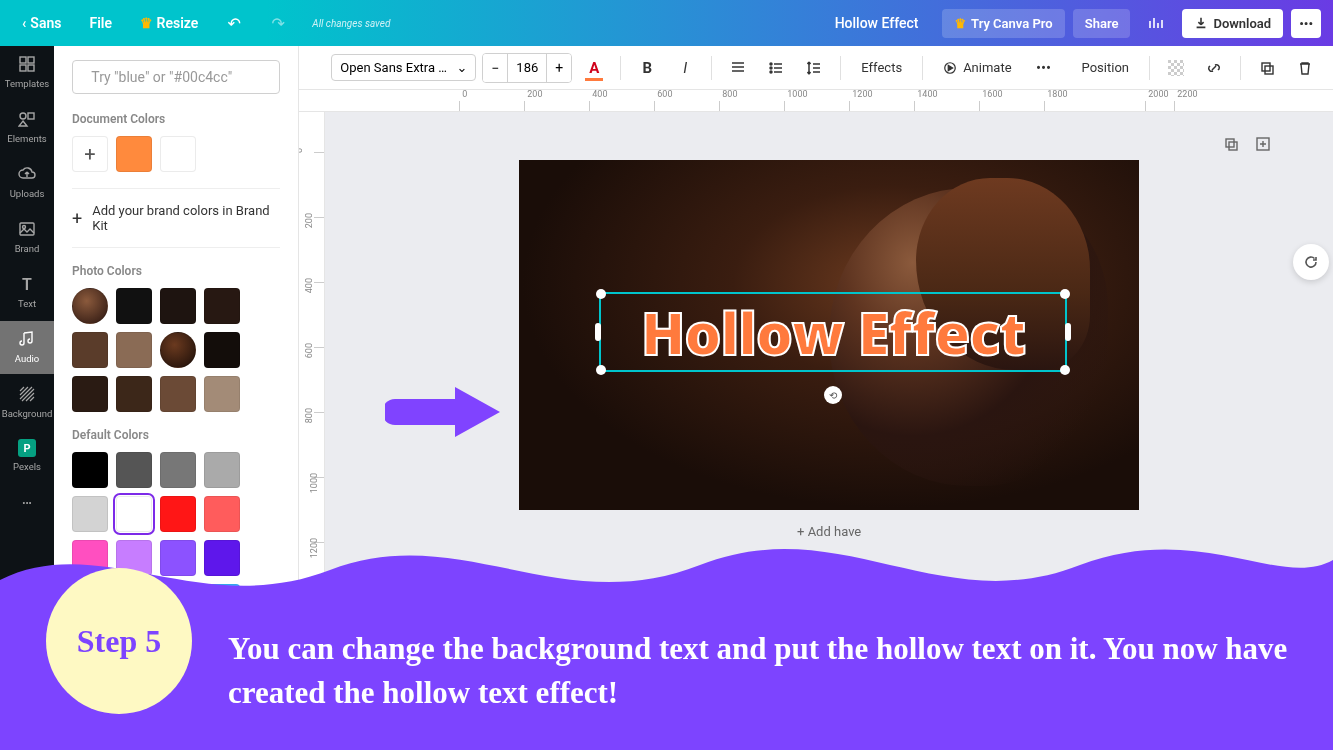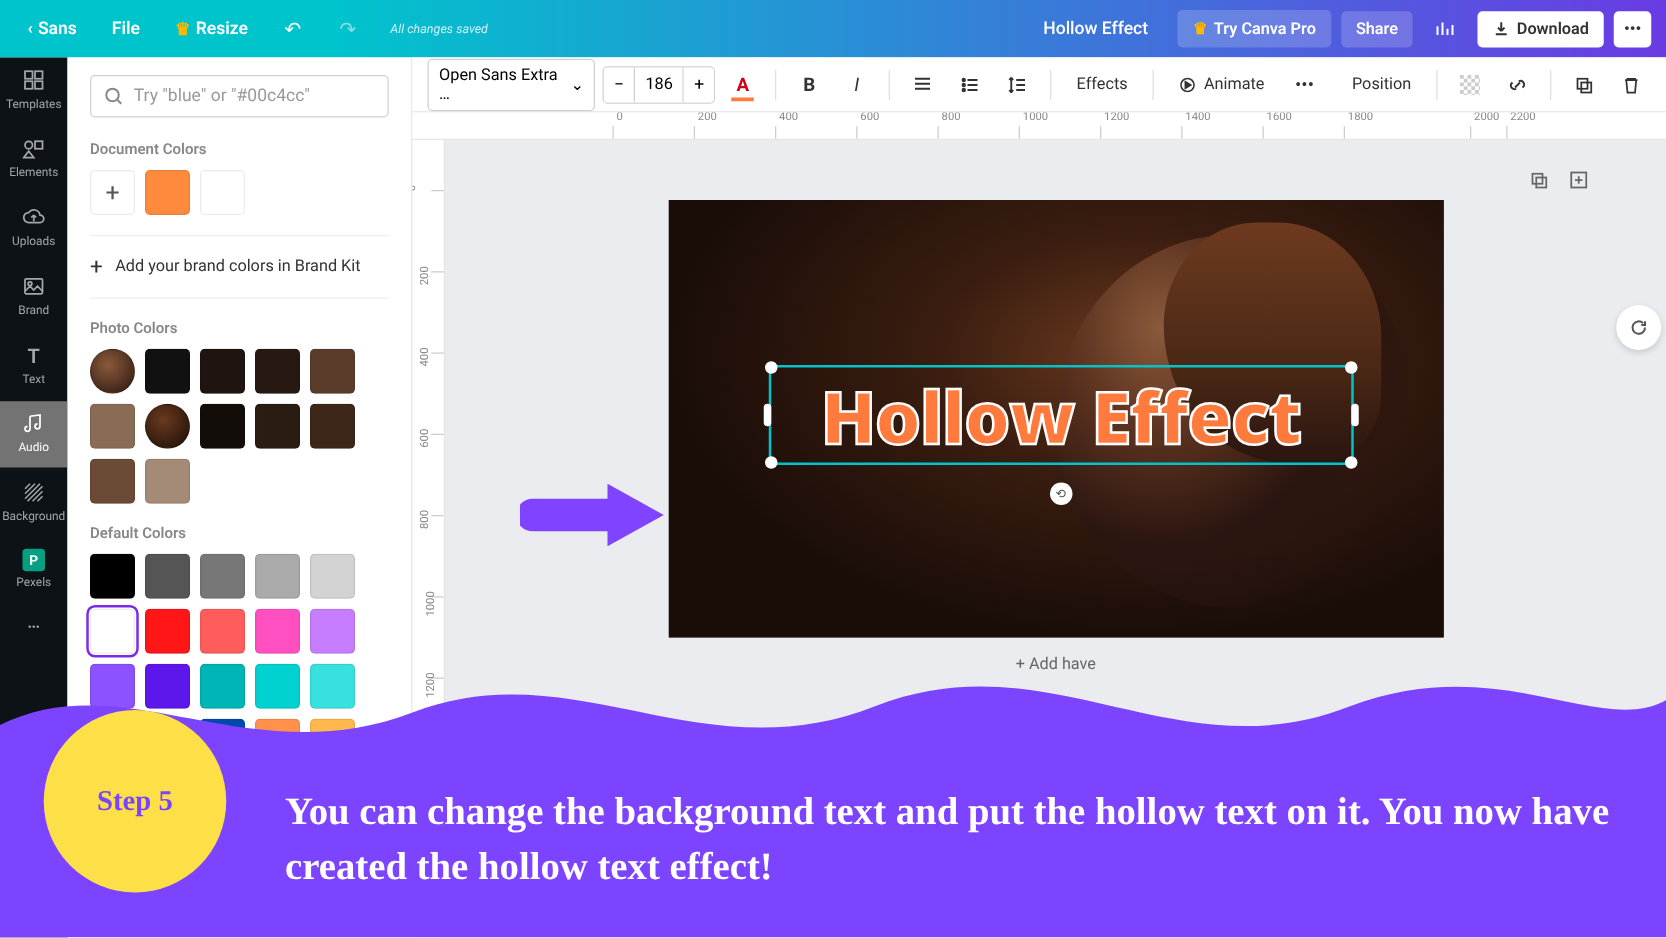--- a/index.html
+++ b/index.html
@@ -32,21 +32,21 @@
 .swatch.add { display: flex; align-items: center; justify-content: center; font-size: 20px; color: #555; background: #fff; position: relative; }
 .swatch.add::before { content: ''; position: absolute; inset: -2px; border-radius: 5px; background: conic-gradient(red, yellow, lime, cyan, blue, magenta, red); z-index: -1; }
 .swatch.add::after { content: '+'; background: #fff; width: 32px; height: 32px; border-radius: 3px; display: flex; align-items: center; justify-content: center; }
 .swatch.round { border-radius: 50%; }
 .swatch.sel { outline: 2px solid #7d2ae8; outline-offset: 1px; }
 .brand-kit { display: flex; align-items: center; gap: 10px; padding: 14px 0; border-top: 1px solid #eee; border-bottom: 1px solid #eee; margin-bottom: 16px; font-size: 13px; color: #333; cursor: pointer; }
 .plus-sm { font-size: 18px; font-weight: 400; }
 
 .canvas-area { flex: 1; background: #ebecf0; display: flex; flex-direction: column; position: relative; }
 .toolbar { height: 44px; background: #fff; border-bottom: 1px solid #e5e5e5; display: flex; align-items: center; padding: 0 12px; gap: 6px; }
-.font-dd { display: flex; align-items: center; border: 1px solid #d0d0d0; border-radius: 4px; padding: 5px 8px; font-size: 13px; gap: 6px; cursor: pointer; width: 134px; }
+.font-dd { display: flex; align-items: center; border: 1px solid #d0d0d0; border-radius: 4px; padding: 5px 8px; font-size: 13px; gap: 6px; cursor: pointer; width: 145px; margin-left: 20px; }
 .font-dd .chev { margin-left: auto; }
 .size-ctrl { display: flex; align-items: center; border: 1px solid #d0d0d0; border-radius: 4px; overflow: hidden; }
 .size-ctrl button { width: 24px; height: 28px; background: #fff; border: none; cursor: pointer; font-size: 14px; }
 .size-ctrl input { width: 40px; text-align: center; border: none; border-left: 1px solid #d0d0d0; border-right: 1px solid #d0d0d0; outline: none; font-size: 13px; height: 28px; }
 .tb-btn { width: 32px; height: 32px; display: flex; align-items: center; justify-content: center; cursor: pointer; border-radius: 4px; color: #333; font-size: 15px; }
 .text-color { position: relative; }
 .text-color .underline { position: absolute; bottom: 3px; left: 7px; right: 7px; height: 3px; background: #ff7a3d; }
 .tb-sep { width: 1px; height: 24px; background: #e0e0e0; margin: 0 4px; }
 .tb-text { padding: 6px 10px; font-size: 13px; color: #333; cursor: pointer; border-radius: 4px; }
 .tb-spacer { flex: 1; }
@@ -81,21 +81,21 @@
 .rotate-handle { position: absolute; bottom: -34px; left: 50%; transform: translateX(-50%); width: 18px; height: 18px; background: #fff; border-radius: 50%; display: flex; align-items: center; justify-content: center; font-size: 10px; color: #555; }
 
 .refresh-btn { position: absolute; top: 132px; right: 4px; width: 36px; height: 36px; background: #fff; border-radius: 50%; box-shadow: 0 2px 6px rgba(0,0,0,0.15); display: flex; align-items: center; justify-content: center; cursor: pointer; color: #555; }
 
 .add-page { text-align: center; padding: 14px 0 0; font-size: 13px; color: #666; cursor: pointer; }
 
 .arrow-overlay { position: absolute; left: 60px; top: 265px; width: 120px; height: 70px; color: #8043ff; pointer-events: none; }
 
 .tutorial-overlay { position: absolute; left: 0; right: 0; bottom: 0; height: 240px; pointer-events: none; }
 .wave-bg { position: absolute; inset: 0; }
-.step-badge { position: absolute; left: 35px; bottom: 36px; width: 146px; height: 146px; background: #fde047; border-radius: 50%; display: flex; align-items: center; justify-content: center; font-size: 23px; font-weight: 700; color: #7d44ff; font-family: "Comic Sans MS", cursive; }
+.step-badge { position: absolute; left: 46px; bottom: 36px; width: 146px; height: 146px; background: #fef9c3; border-radius: 50%; display: flex; align-items: center; justify-content: center; font-size: 32px; font-weight: 700; color: #7d44ff; font-family: "Comic Sans MS", cursive; }
 .tutorial-text { position: absolute; left: 228px; right: 40px; bottom: 36px; color: #fff; font-size: 31px; font-weight: 600; line-height: 1.4; font-family: "Comic Sans MS", cursive; }
 </style>
 </head>
 <body>
 
 <div class="topbar">
   <div class="nav-btn">
       <span>‹</span>
       <span>Sans</span>
     </div>

